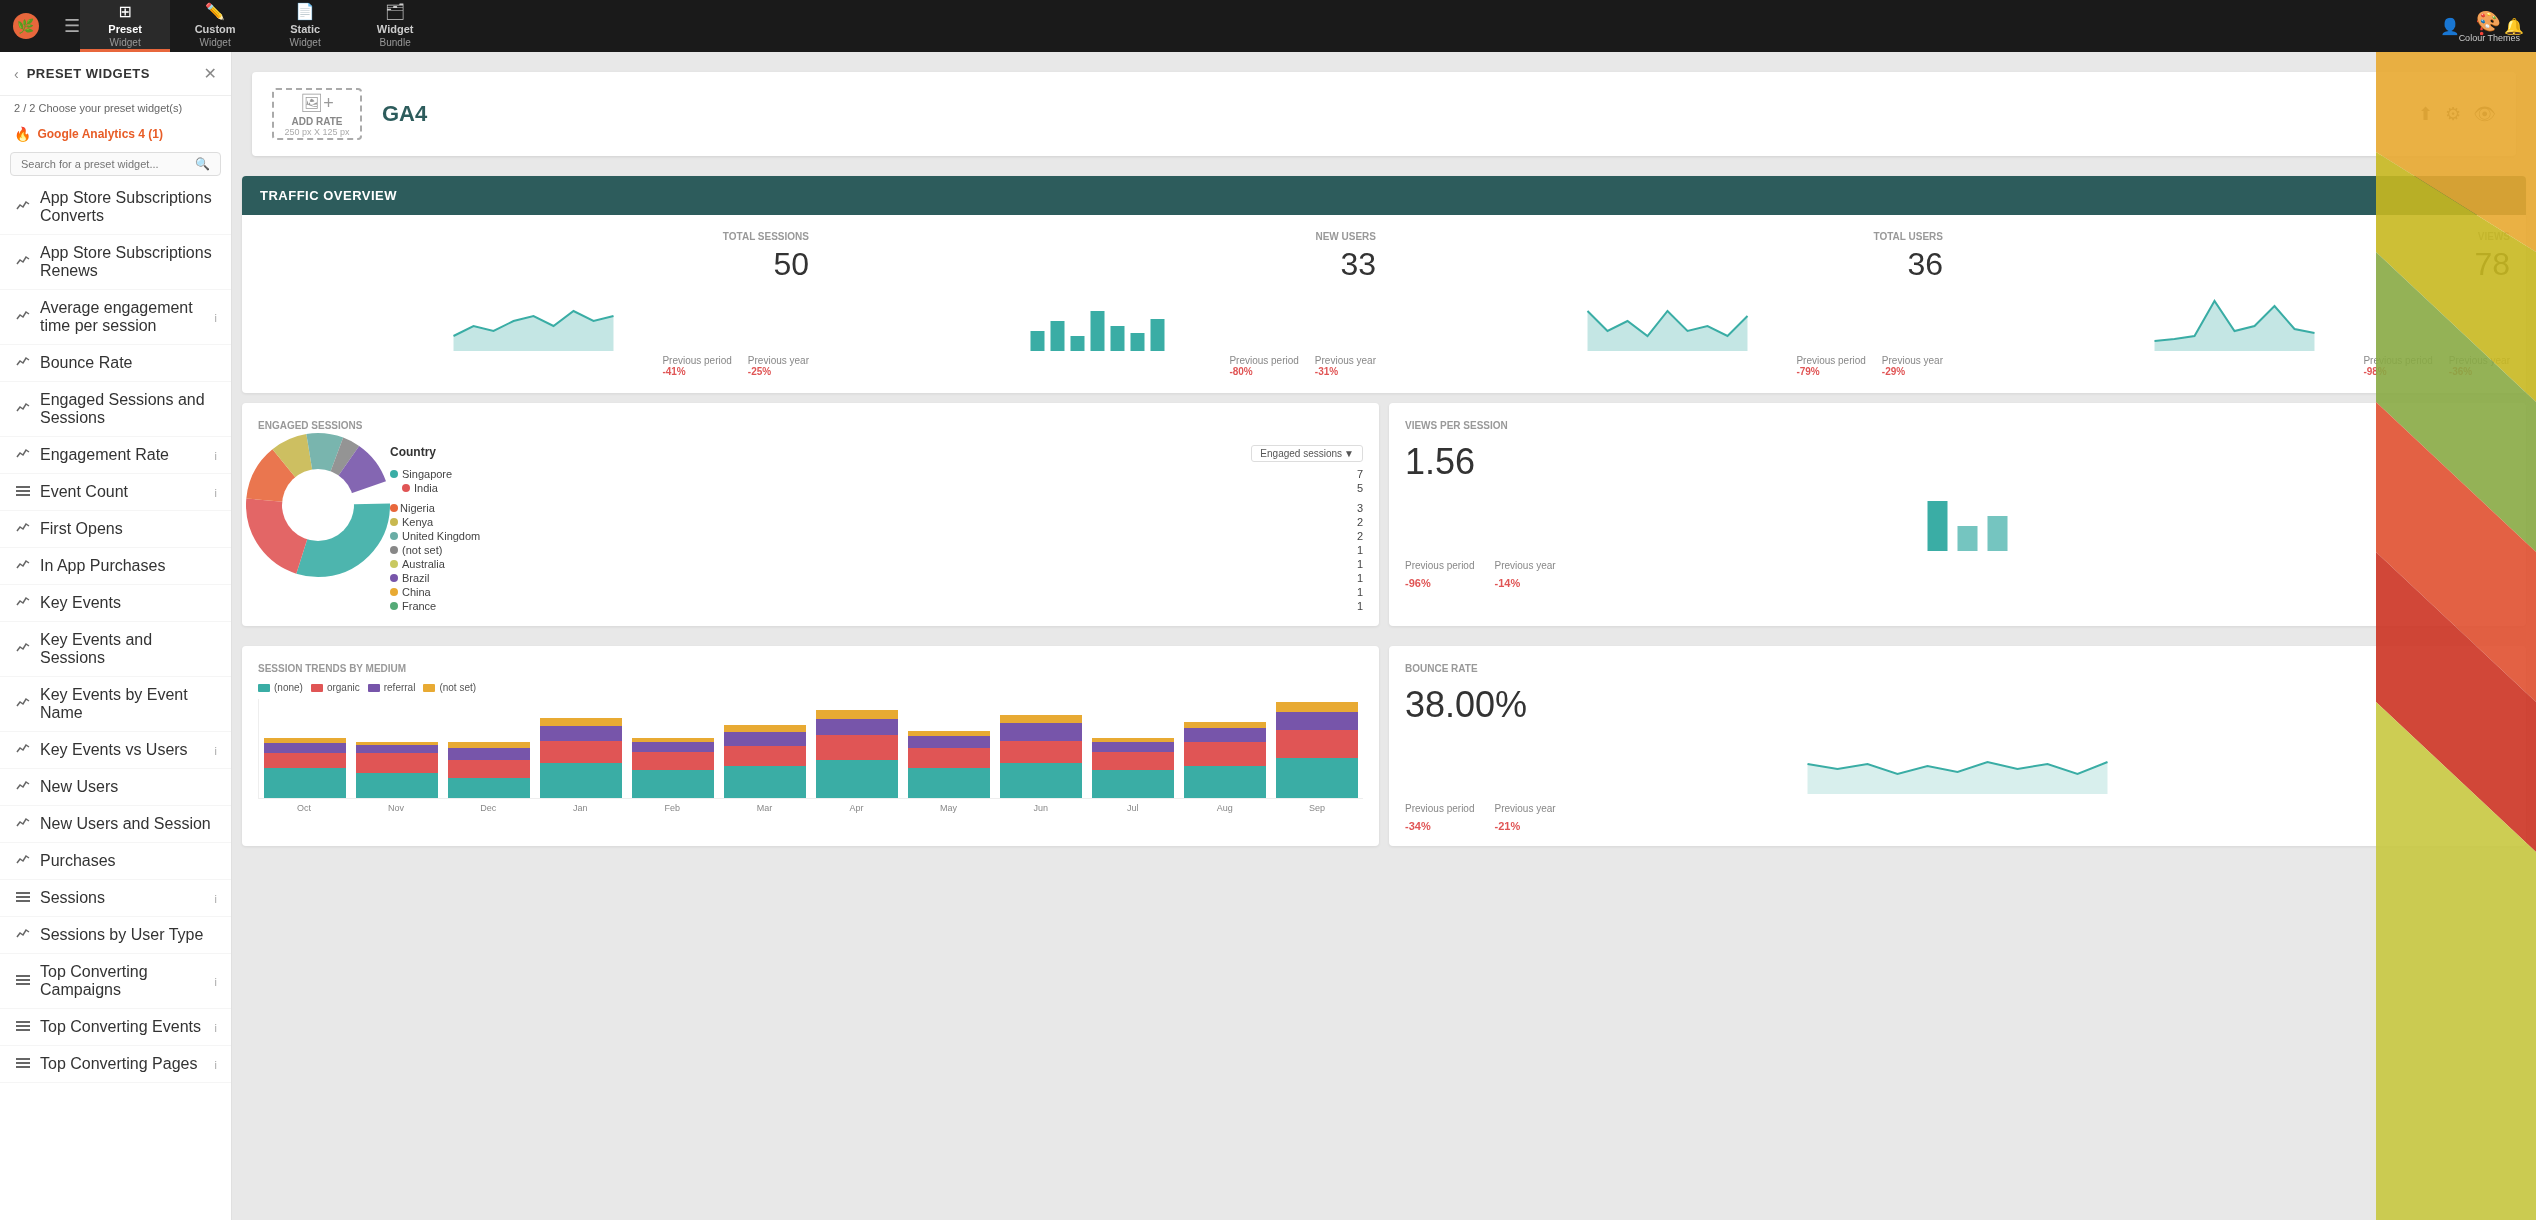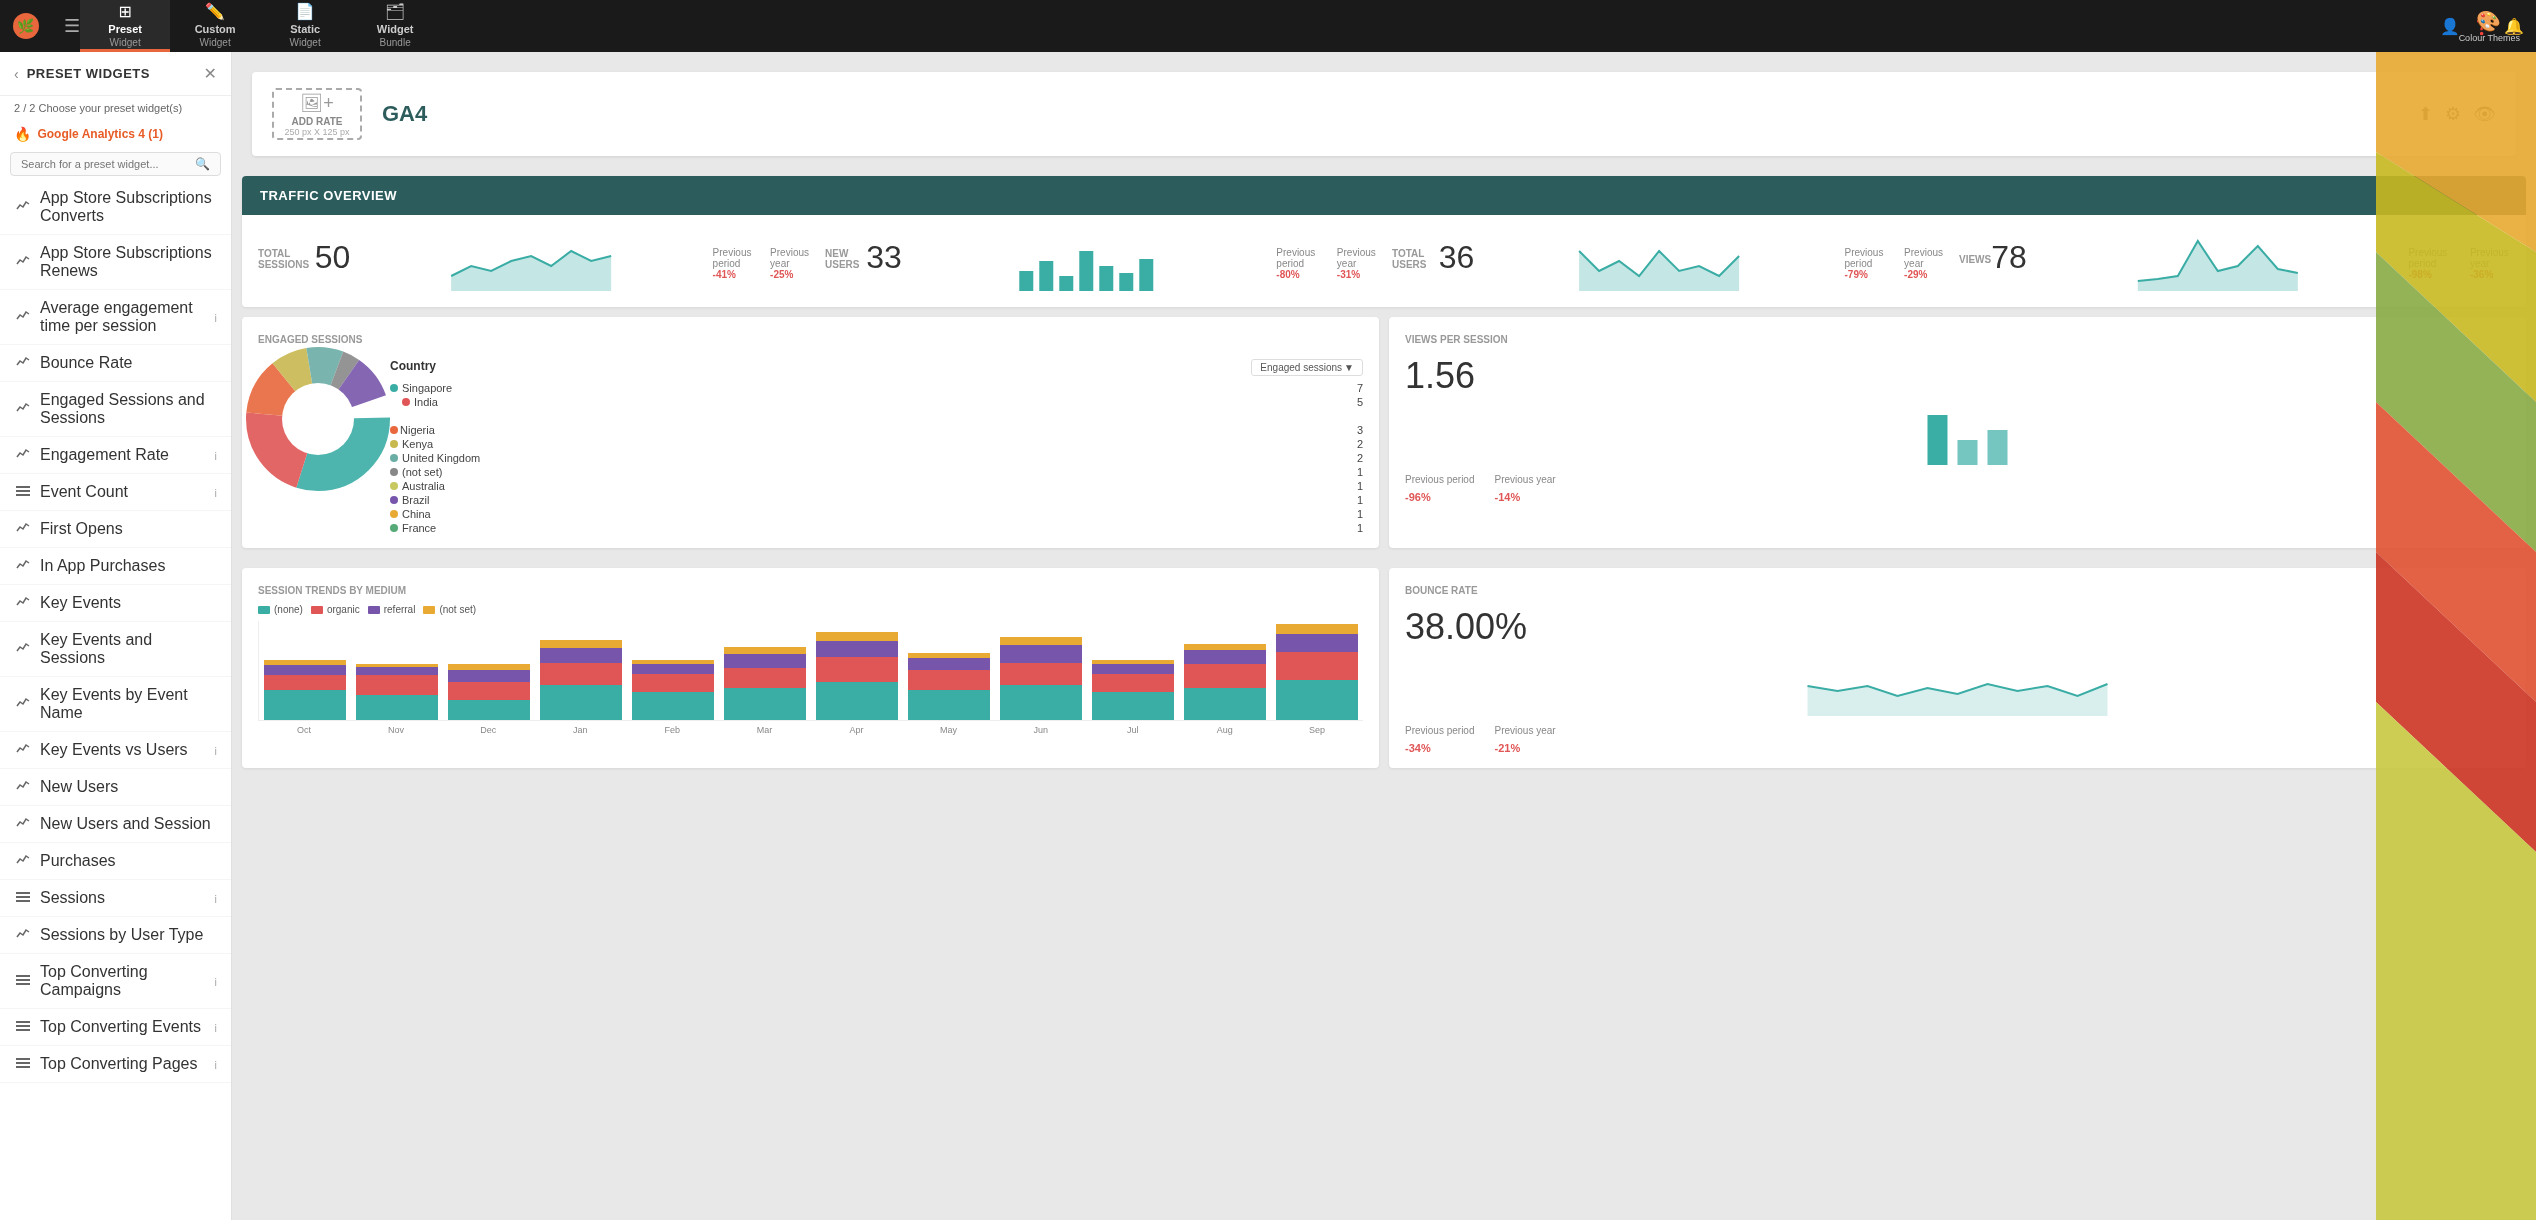--- a/index.html
+++ b/index.html
@@ -102,21 +102,21 @@
       box-shadow: 0 1px 3px rgba(0,0,0,0.08); overflow: hidden;
     }
     .card-header {
       background: #2d5c5c; color: #fff; padding: 12px 18px;
       font-size: 13px; font-weight: 700; letter-spacing: 0.5px;
     }
     .traffic-grid {
       display: grid; grid-template-columns: repeat(4, 1fr); padding: 16px;
       gap: 16px;
     }
-    .traffic-cell { display: flex; flex-direction: row; align-items: center; }
+    .traffic-cell { display: flex; flex-direction: column; align-items: flex-end; }
     .traffic-label { font-size: 10px; color: #999; font-weight: 600; text-transform: uppercase; margin-bottom: 4px; }
     .traffic-value { font-size: 32px; font-weight: 300; color: #333; margin-bottom: 8px; }
     .traffic-comparisons { display: flex; gap: 16px; margin-top: 4px; }
     .comparison-item { font-size: 10px; }
     .comparison-label { color: #888; }
     .comparison-value.negative { color: #e05555; font-weight: 600; }
 
     
     .mid-row { display: grid; grid-template-columns: 1fr 1fr; gap: 10px; margin-bottom: 10px; }
 
@@ -482,21 +482,21 @@
                 </span>
               </div>
               <div id="country-rows-container">
                   <div style="display: flex; justify-content: space-between; font-size: 11px; color: rgb(68, 68, 68); margin-bottom: 2px;">
                     <div style="display: flex; align-items: center; gap: 4px;">
                       <span style="width: 8px; height: 8px; border-radius: 50%; background: rgb(58, 173, 165); display: inline-block; flex-shrink: 0;"></span>
                       <span>Singapore</span>
                     </div>
                     <span>7</span>
                   </div>
-                  <div style="display: flex; justify-content: space-between; font-size: 11px; color: rgb(68, 68, 68); margin-bottom: 16px; padding-left: 12px;">
+                  <div style="display: flex; justify-content: space-between; font-size: 11px; color: rgb(68, 68, 68); margin-bottom: 8px; padding-left: 12px;">
                     <div style="display: flex; align-items: center; gap: 4px;">
                       <span style="width: 8px; height: 8px; border-radius: 50%; background: rgb(224, 85, 85); display: inline-block; flex-shrink: 0;"></span>
                       <span>India</span>
                     </div>
                     <span>5</span>
                   </div>
                   <div style="display: flex; justify-content: space-between; font-size: 11px; color: rgb(68, 68, 68); margin-bottom: 2px;">
                     <div style="display: flex; align-items: center; gap: 2px;">
                       <span style="width: 8px; height: 8px; border-radius: 50%; background: rgb(232, 103, 60); display: inline-block; flex-shrink: 0;"></span>
                       <span>Nigeria</span>

